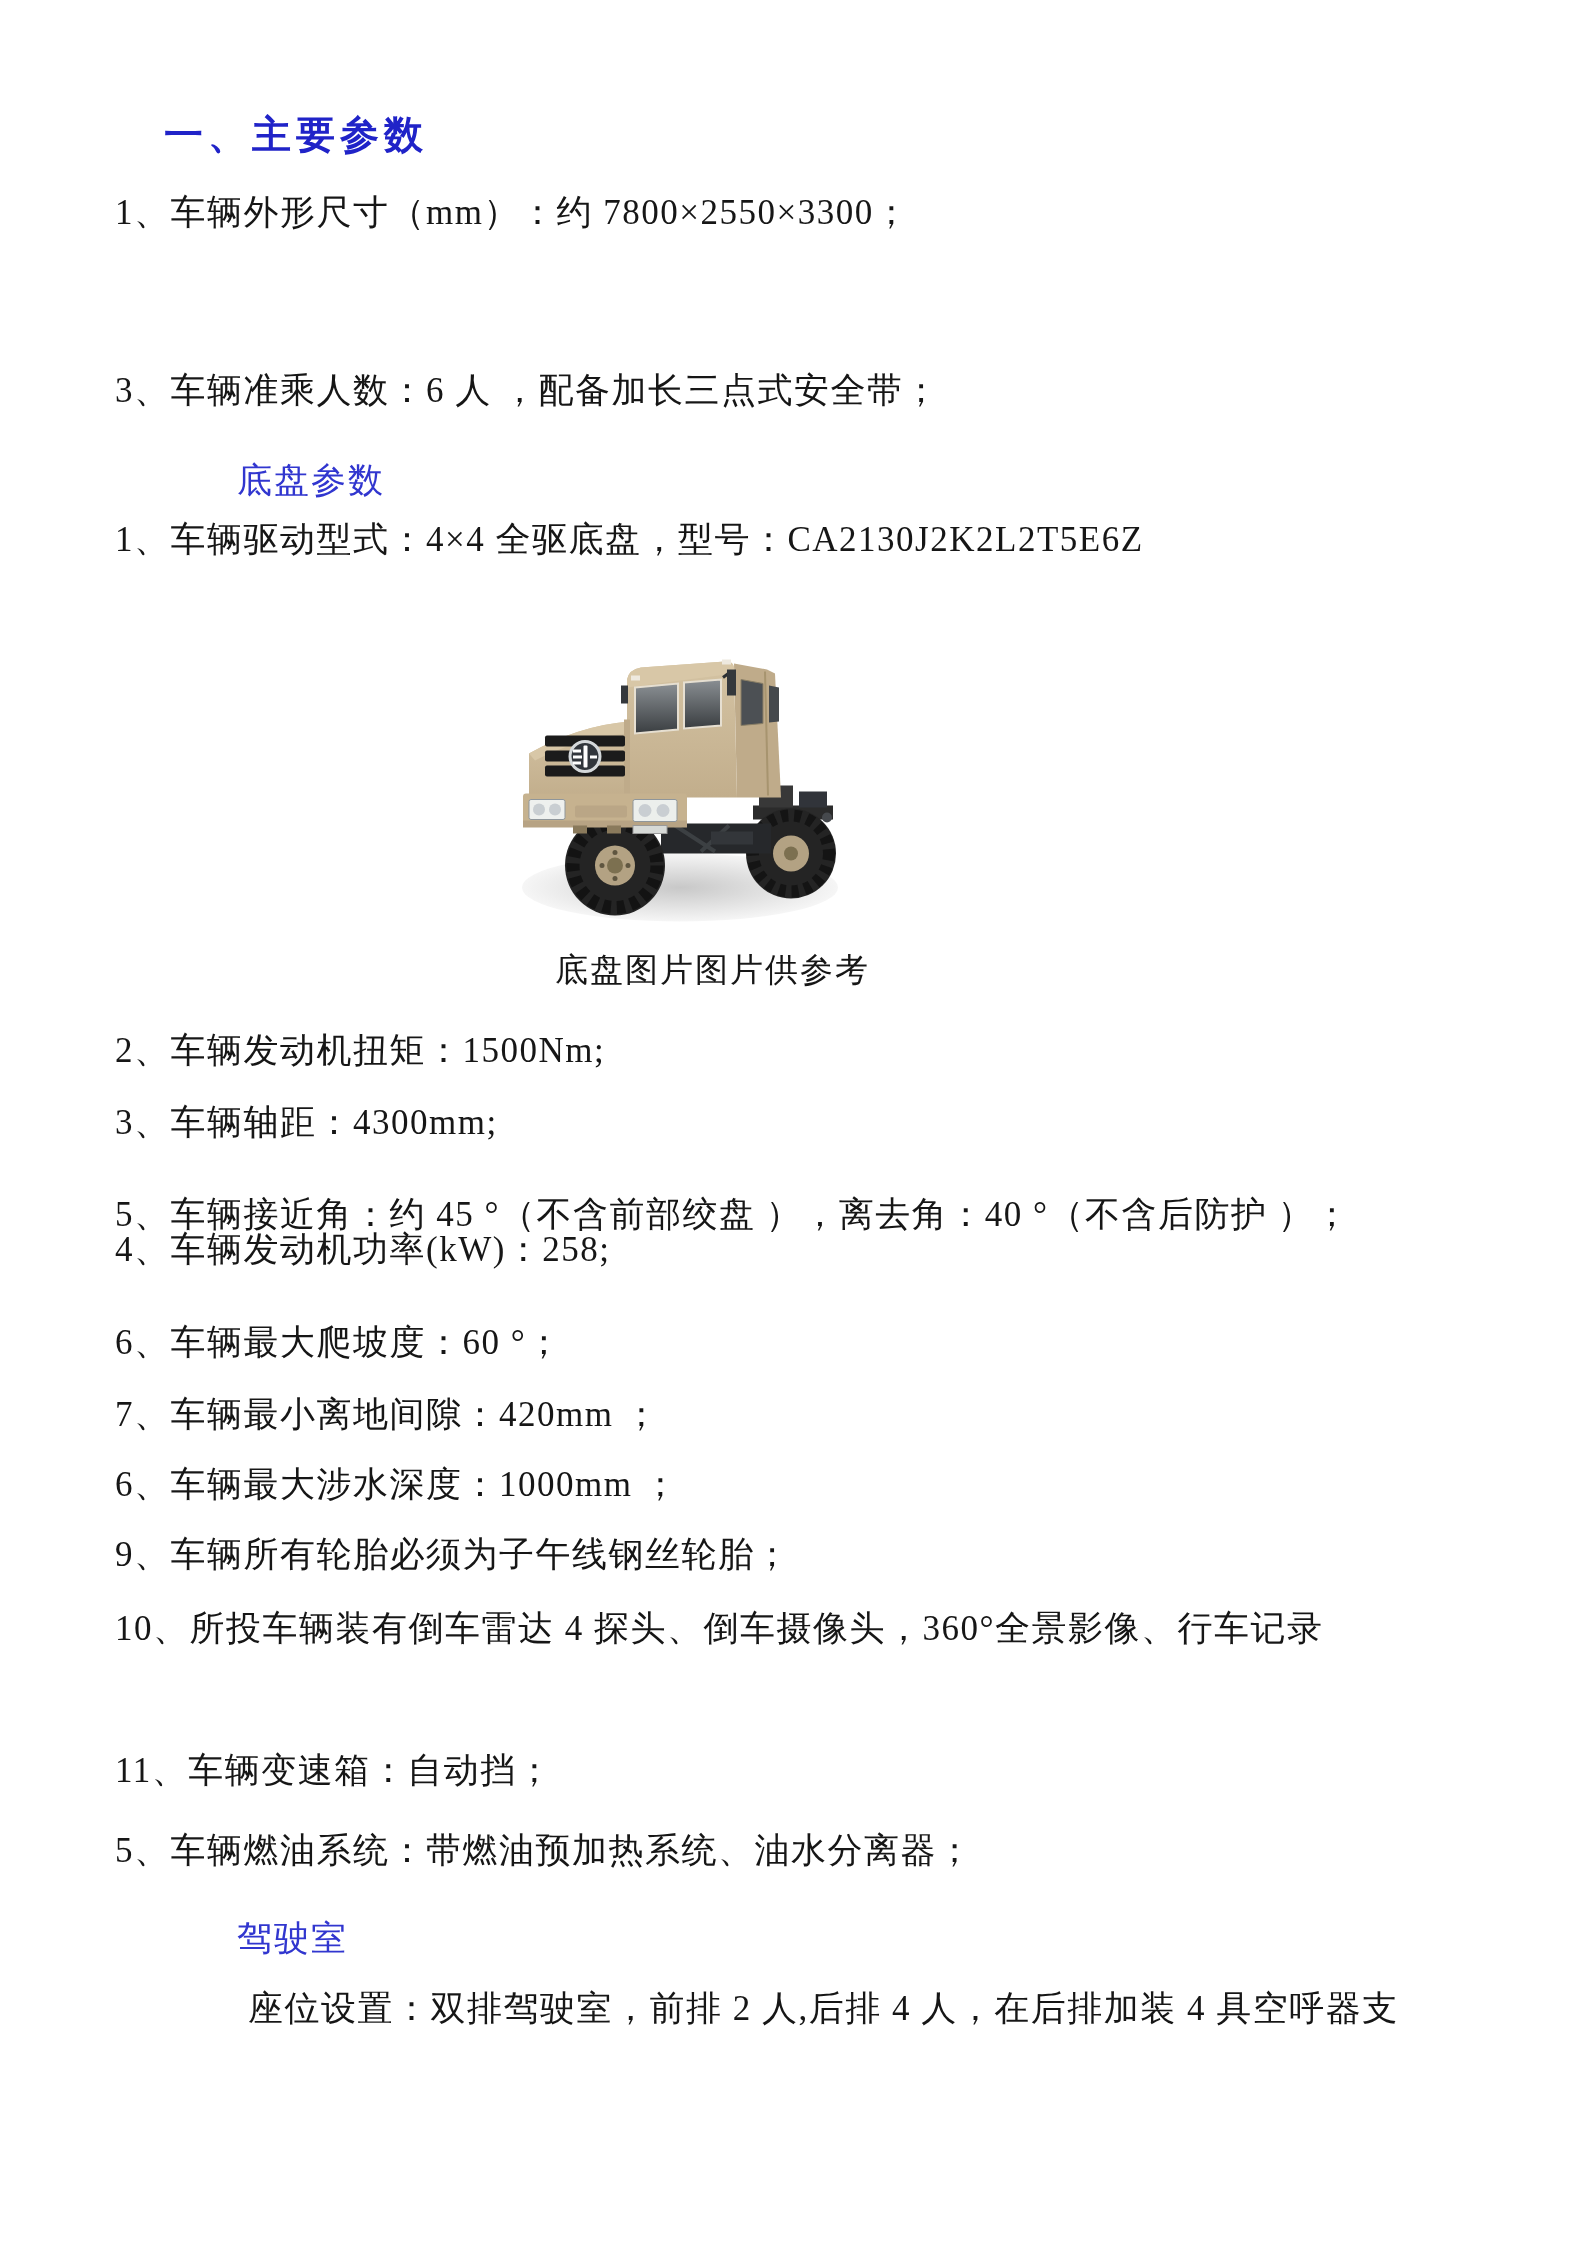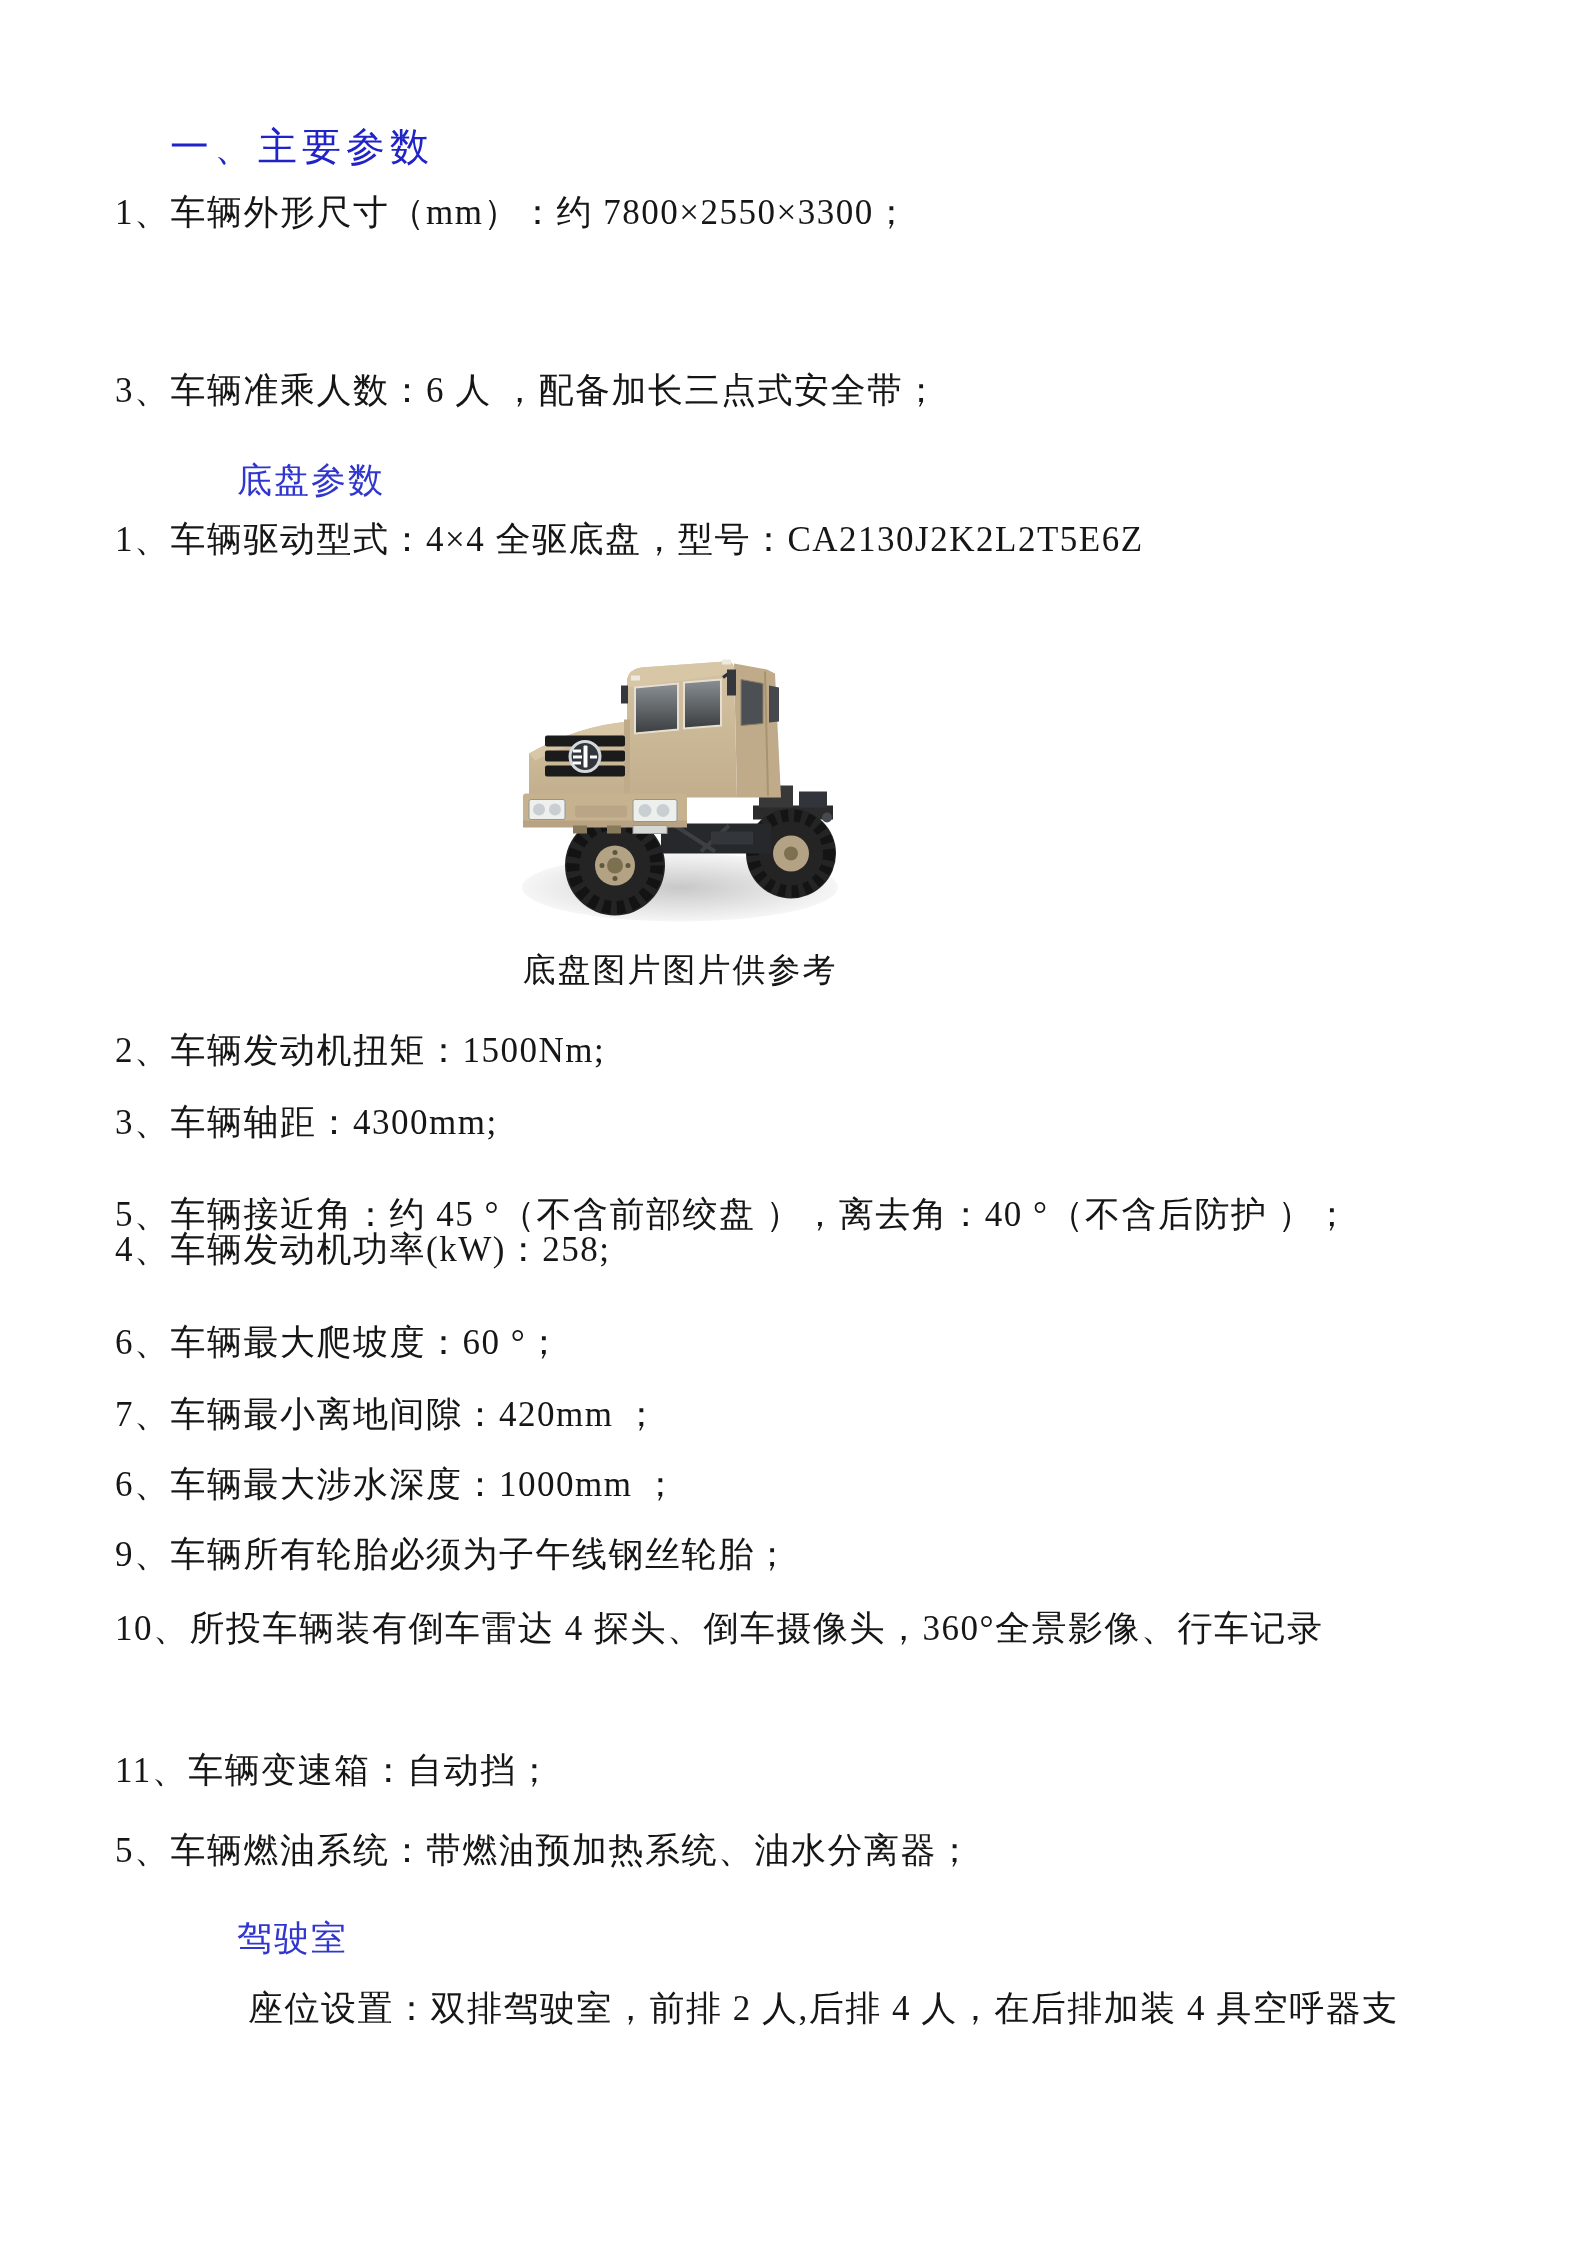--- a/index.html
+++ b/index.html
@@ -11,24 +11,24 @@
   .page{
     position:relative;
     width:1587px;height:2245px;
     margin:0 auto;
     background:#ffffff;
     overflow:hidden;
     font-family:"Liberation Serif","DejaVu Serif",serif;
     color:var(--text-black);
   }
   .h1{
-    position:absolute;left:164px;top:120px;
-    font-size:39px;font-weight:400;
+    position:absolute;left:164px;top:108px;
+    font-size:39px;font-weight:700;
     color:var(--heading-blue);
-    letter-spacing:5px;white-space:nowrap;margin-left:6px;
+    letter-spacing:5px;white-space:nowrap;
   }
   .t{
     position:absolute;left:115px;
     font-size:35px;line-height:46px;
     letter-spacing:1.5px;white-space:nowrap;
     color:var(--text-black);
   }
   .sub{
     position:absolute;left:237px;
     font-size:35px;line-height:46px;
@@ -36,21 +36,21 @@
     letter-spacing:2px;white-space:nowrap;
   }
   .seat{left:248px;}
   .photo{
     position:absolute;left:515px;top:618px;
     width:330px;height:318px;margin:0;
   }
   .photo svg{display:block;width:100%;height:100%;}
   .caption{
     position:absolute;left:490px;top:948px;width:380px;
-    text-align:center;font-size:33px;letter-spacing:2px;
+    text-align:right;font-size:33px;letter-spacing:2px;
     color:var(--text-black);white-space:nowrap;
   }
 </style>
 </head>
 <body>
 
 <div class="page">
 
   <div class="h1">一、主要参数</div>
 

